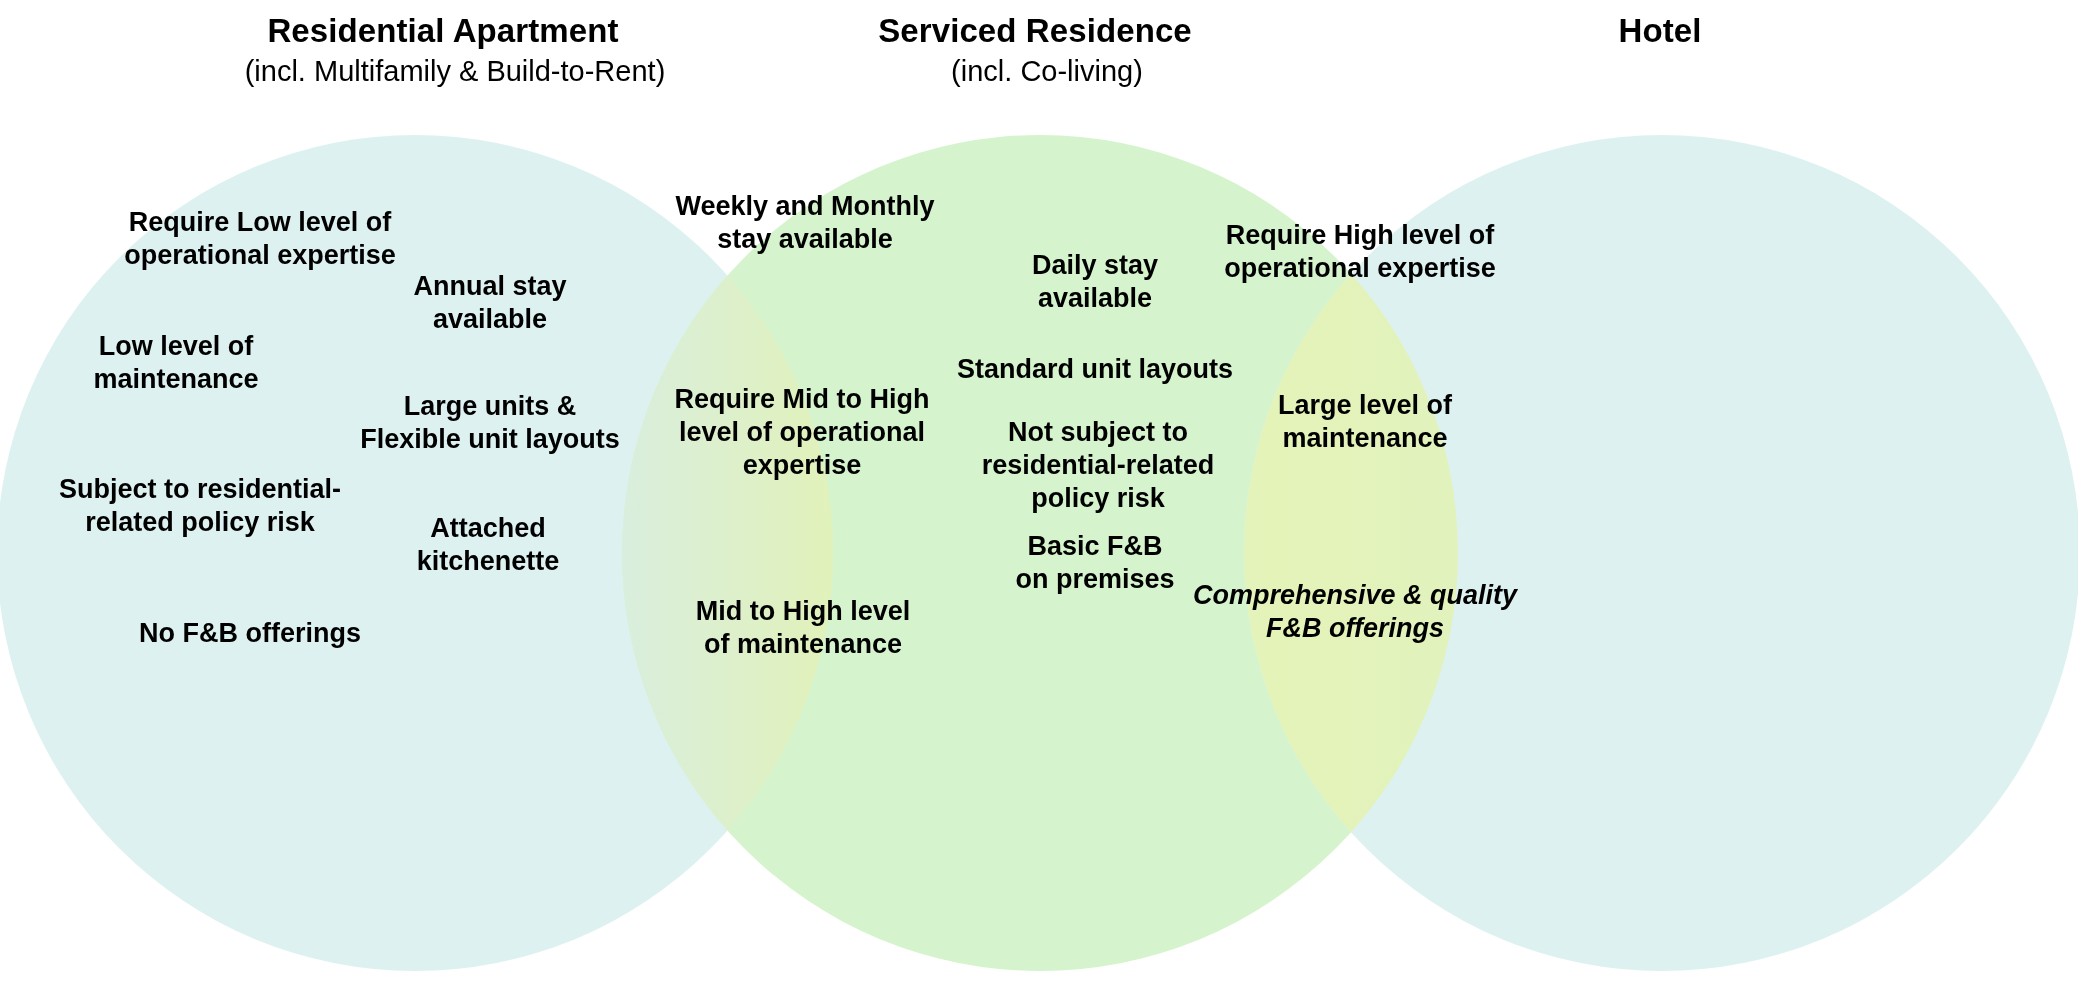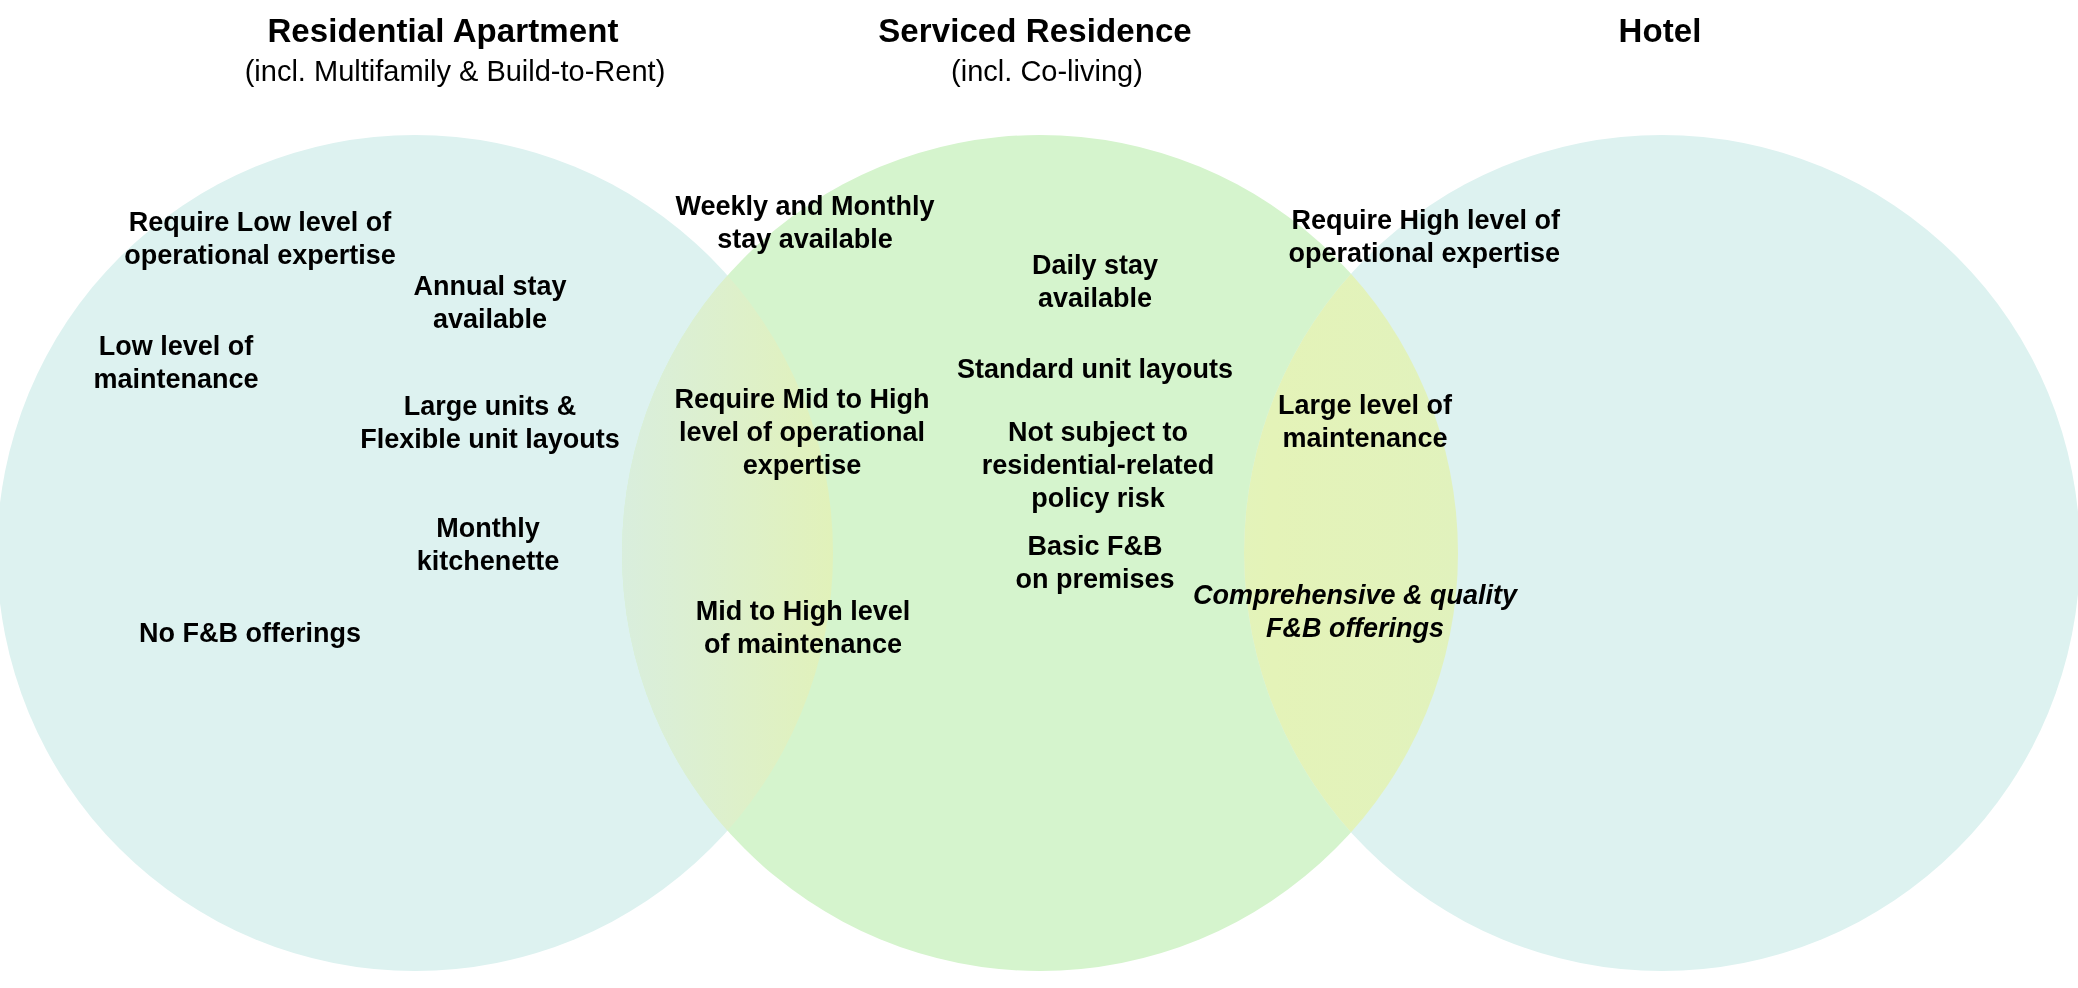--- a/index.html
+++ b/index.html
@@ -67,21 +67,21 @@
   #t-c2{left:612px; top:383px; width:380px;}
   #t-c3{left:628px; top:595px; width:350px;}
 
   
   #t-r1{left:970px; top:249px; width:250px;}
   #t-r2{left:905px; top:353px; width:380px;}
   #t-r3{left:948px; top:416px; width:300px;}
   #t-r4{left:985px; top:530px; width:220px;}
 
   
-  #t-h1{left:1160px; top:204px; width:400px;text-align:right;}
+  #t-h1{left:1160px; top:219px; width:400px;}
   #t-h2{left:1225px; top:389px; width:280px;}
   #t-h3{left:1140px; top:579px; width:430px;font-style:italic;}
 </style>
 </head>
 <body>
 
 <div id="stage">
 
   <svg id="venn" viewBox="0 0 2078 988" preserveAspectRatio="none">
     <defs>
@@ -136,27 +136,29 @@
 
   <div class="heading" id="head-right">
     <span class="h-main">Hotel</span>
     <span class="h-sub"></span>
   </div>
 
   <div class="lbl" id="t-l1">Require Low level of
 operational expertise</div>
   <div class="lbl" id="t-l2">Low level of
 maintenance</div>
+  <div class="lbl" id="t-l3">Subject to residential-
+related policy risk</div>
   <div class="lbl" id="t-l4">No F&amp;B offerings</div>
 
   <div class="lbl" id="t-i1">Annual stay
 available</div>
   <div class="lbl" id="t-i2">Large units &amp;
 Flexible unit layouts</div>
-  <div class="lbl" id="t-i3">Monthly
+  <div class="lbl" id="t-i3">Attached
 kitchenette</div>
 
   <div class="lbl" id="t-c1">Weekly and Monthly
 stay available</div>
   <div class="lbl" id="t-c2">Require Mid to High
 level of operational
 expertise</div>
   <div class="lbl" id="t-c3">Mid to High level
 of maintenance</div>
 

